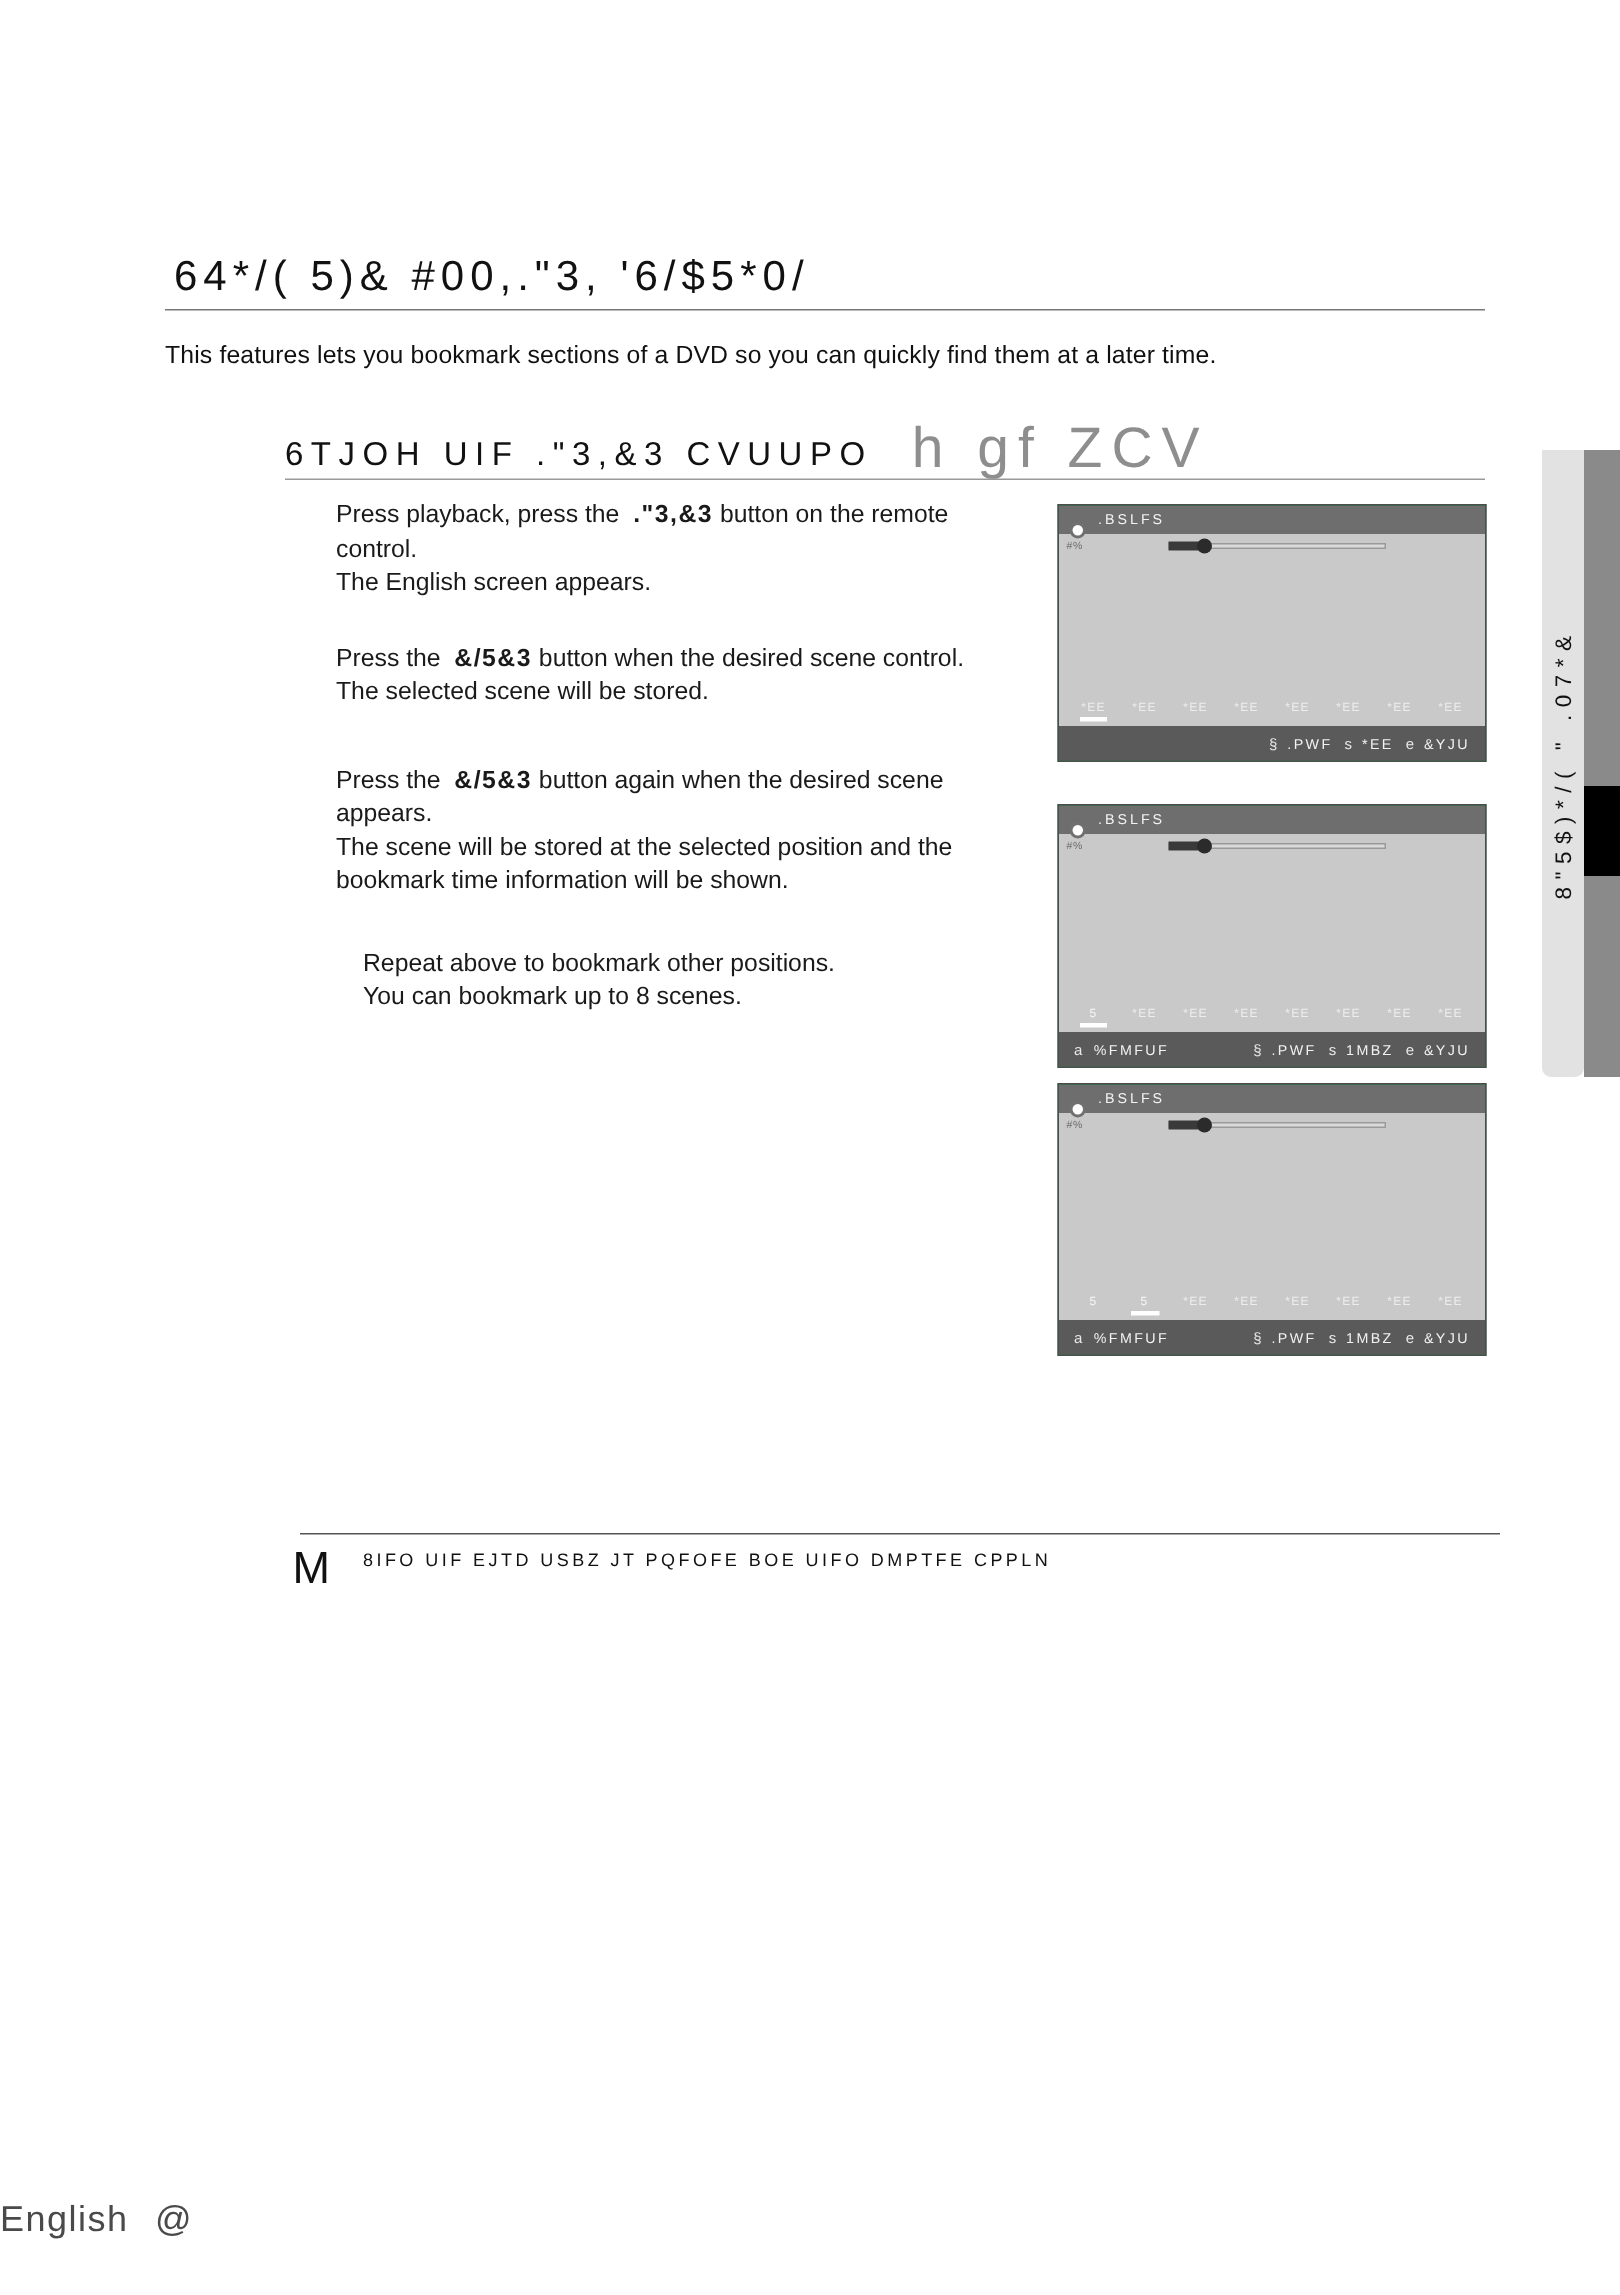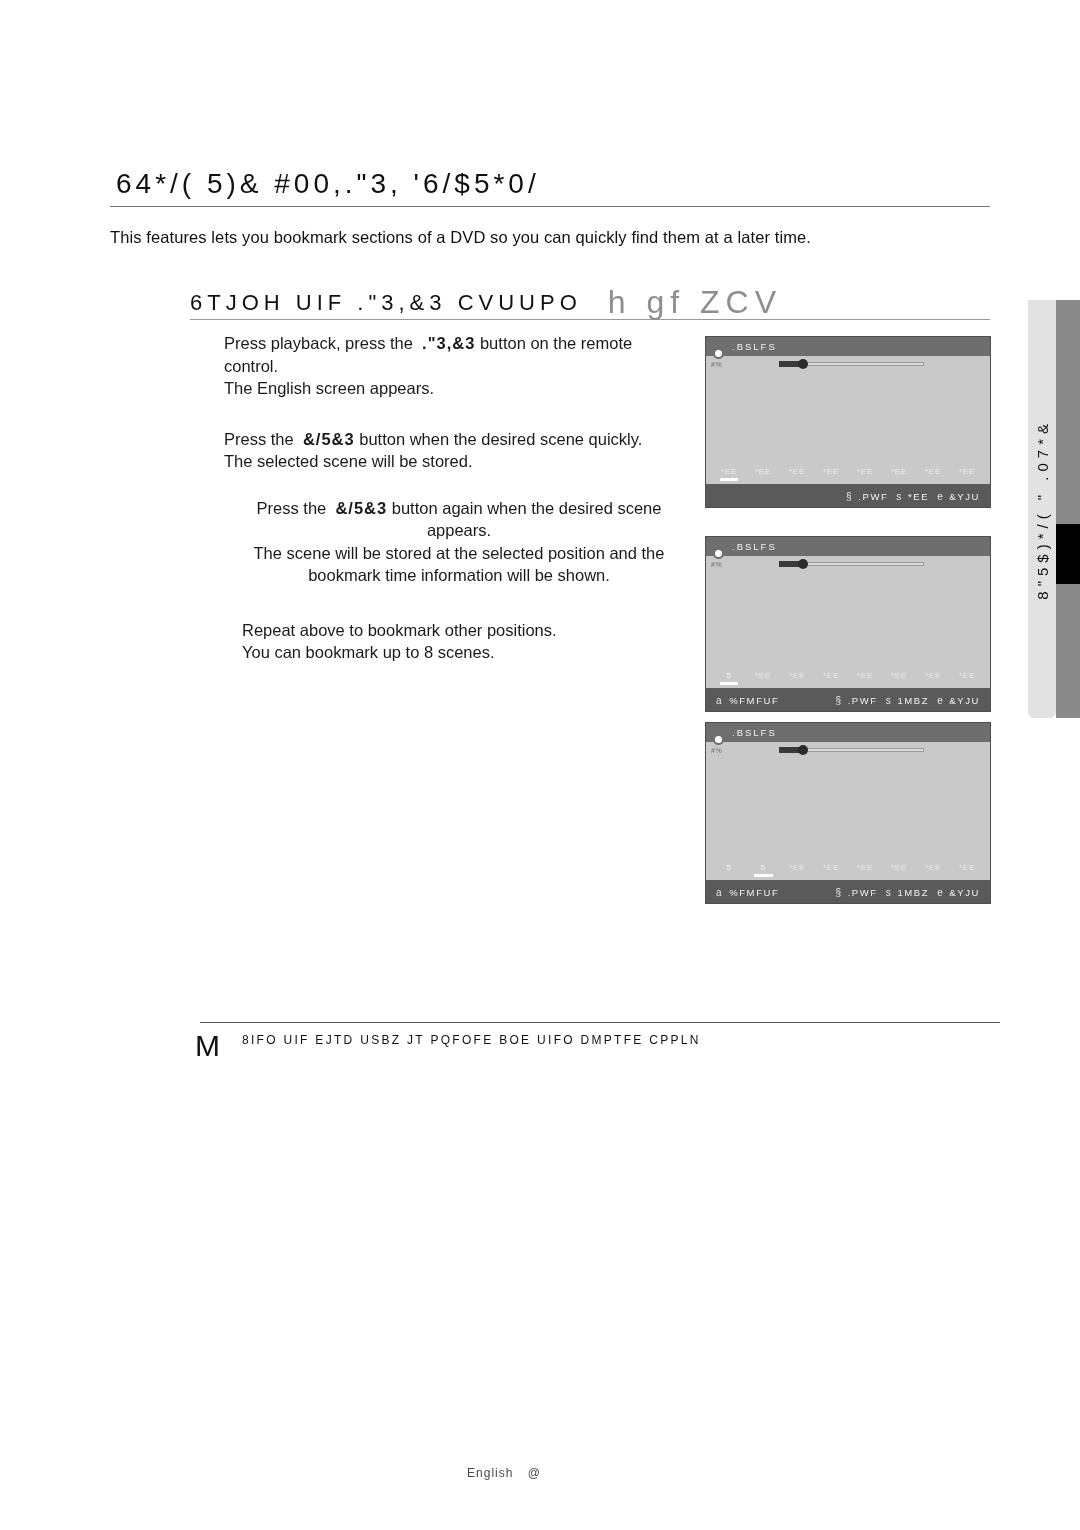--- a/index.html
+++ b/index.html
@@ -60,21 +60,21 @@
     gap: 26px;
     height: 38px;
   }
   #section-title {
     font-size: 22px;
     letter-spacing: 5px;
     color: #111;
     white-space: nowrap;
   }
   #section-discs {
-    font-size: 32px;
+    font-size: 38px;
     letter-spacing: 6px;
     color: #8e8e8e;
     white-space: nowrap;
     line-height: 1;
     margin-bottom: -2px;
   }
   #section-rule {
     margin-top: 3px;
     border-bottom: 1.3px solid #999;
     width: 800px;
@@ -93,21 +93,21 @@
     color: #1a1a1a;
   }
   .step .line { white-space: pre-wrap; }
   .kw { font-weight: bold; letter-spacing: 1px; }
   .gapglyph {
     display: inline-block;
     width: 44px;
   }
   .step-sp-1 { margin-top: 28px; }
   .step-sp-2 { margin-top: 29px; }
-  .step-sp-3 { margin-top: 24px; text-align: center; }
+  .step-sp-3 { margin-top: 36px; }
   #step-note {
     margin-top: 32px;
     padding-left: 18px;
   }
 
   
   .osd {
     position: absolute;
     left: 705px;
     width: 286px;
@@ -318,22 +318,22 @@
     white-space: nowrap;
     overflow: hidden;
   }
 
   
   #footer {
     position: absolute;
     left: 0;
     top: 1466px;
     width: 1008px;
-    text-align: center;
-    font-size: 12px;
+    text-align: left;
+    font-size: 24px;
     color: #4a4a4a;
     letter-spacing: 1px;
   }
   #footer-page { margin-left: 10px; }
 </style>
 </head>
 <body>
 
 <div id="page-title-block">
   <div id="page-title">64*/( 5)&amp; #00,."3, '6/$5*0/</div>
@@ -350,21 +350,21 @@
   <div id="section-rule"></div>
 </div>
 
 <div id="steps">
     <div class="step">
       <div class="line"><span>Press playback, press the  </span><span class="kw">."3,&amp;3</span><span> button on the remote</span></div>
       <div class="line"><span>control.</span></div>
       <div class="line"><span>The English screen appears.</span></div>
     </div>
     <div class="step step-sp-1">
-      <div class="line"><span>Press the  </span><span class="kw">&amp;/5&amp;3</span><span> button when the desired scene quickly.</span></div>
+      <div class="line"><span>Press the  </span><span class="kw">&amp;/5&amp;3</span><span> button when the desired scene control.</span></div>
       <div class="line"><span>The selected scene will be stored.</span></div>
     </div>
     <div class="step step-sp-3">
       <div class="line"><span>Press the  </span><span class="kw">&amp;/5&amp;3</span><span> button again when the desired scene</span></div>
       <div class="line"><span>appears.</span></div>
       <div class="line"><span>The scene will be stored at the selected position and the</span></div>
       <div class="line"><span>bookmark time information will be shown.</span></div>
     </div>
     <div class="step" id="step-note">
       <div class="line">Repeat above to bookmark other positions.</div>

